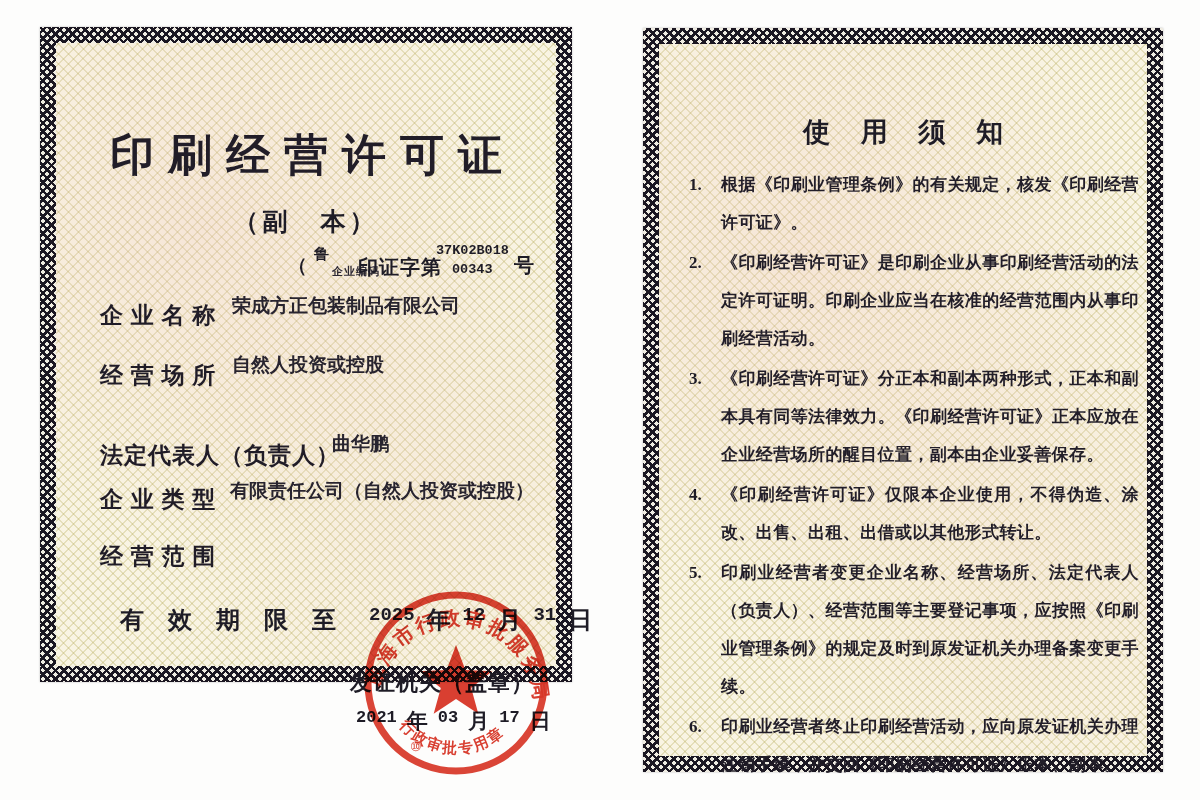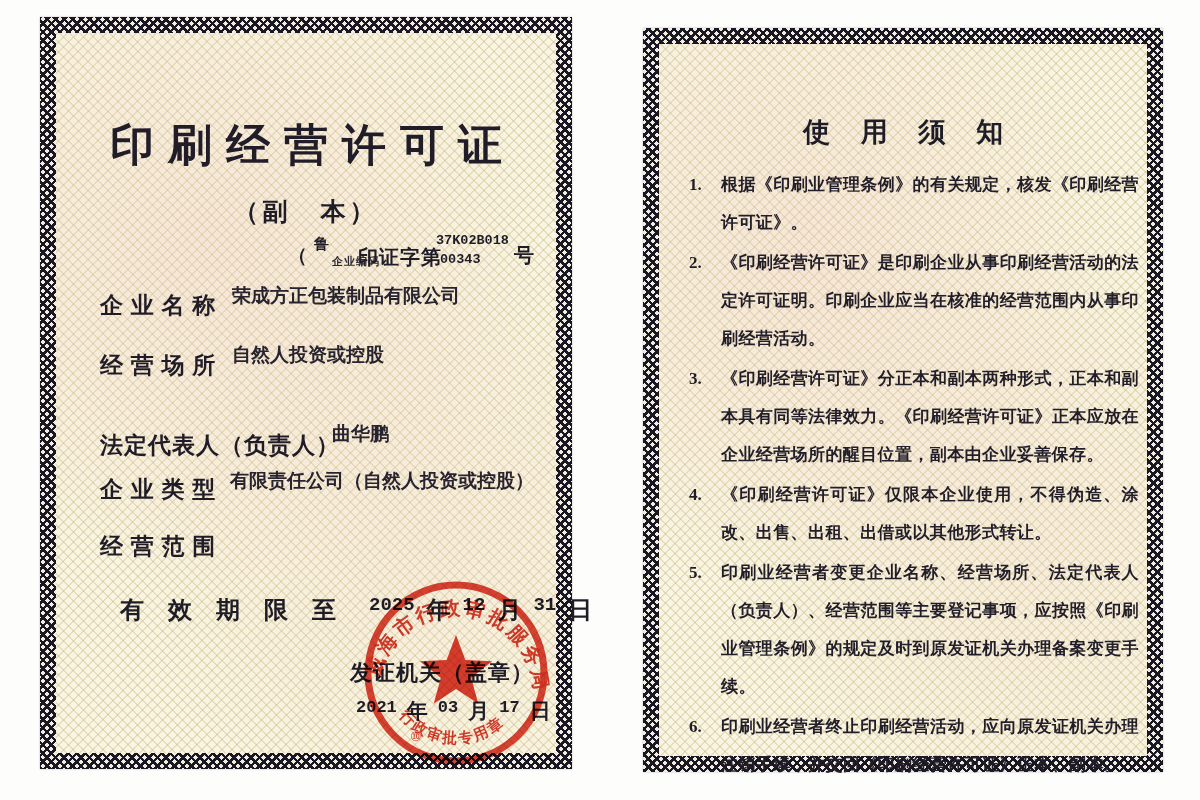--- a/index.html
+++ b/index.html
@@ -11,21 +11,21 @@
   
   .page {
     position:absolute;
     padding:16px;
     background-color:#efece2;
     background-image:
       repeating-linear-gradient(45deg, #1b1722 0 2.5px, transparent 2.5px 6px),
       repeating-linear-gradient(-45deg, #1b1722 0 2.5px, transparent 2.5px 6px);
     box-shadow:0 0 2px rgba(0,0,0,.25);
   }
-  .page-left  { left:40px;  top:17px; width:532px; height:752px; }
+  .page-left  { left:40px;  top:27px; width:532px; height:655px; }
   .page-right { left:643px; top:28px; width:520px; height:744px; }
 
   
   .page-inner {
     position:relative; width:100%; height:100%;
     background-color:#f9f4e3;
     background-image:
       radial-gradient(circle at 30% 30%, rgba(238,196,186,.30), transparent 55%),
       radial-gradient(circle at 75% 70%, rgba(238,205,190,.22), transparent 50%),
       repeating-linear-gradient(45deg,  rgba(183,173,92,.30) 0 1.4px, transparent 1.4px 7px),
@@ -41,21 +41,21 @@
   .cert-subtitle {
     position:absolute; left:0; top:162px; width:100%;
     text-align:center; font-size:25px; font-weight:bold; letter-spacing:4px;
   }
   .serial-line { position:absolute; left:232px; top:200px; width:268px; height:48px; font-weight:bold; }
   .serial-line .s-open   { position:absolute; left:0;   top:10px; font-size:19px; }
   .serial-line .s-prov   { position:absolute; left:26px; top:2px;  font-size:15px; }
   .serial-line .s-small  { position:absolute; left:44px; top:21px; font-size:11px; font-weight:bold; color:#2c2833; letter-spacing:1px; }
   .serial-line .s-printed{ position:absolute; left:70px; top:11px; font-size:20px; letter-spacing:1px; }
   .serial-line .s-codetop{ position:absolute; left:148px; top:0;   font-size:13.5px; font-family:"Liberation Mono","DejaVu Sans Mono",monospace; }
-  .serial-line .s-codebot{ position:absolute; left:152px; top:19px;font-size:13.5px; font-family:"Liberation Mono","DejaVu Sans Mono",monospace; }
+  .serial-line .s-codebot{ position:absolute; left:152px; top:19px;font-size:13.5px; font-family:"Liberation Mono","DejaVu Sans Mono",monospace;padding-left:12px; }
   .serial-line .s-suffix { position:absolute; left:226px; top:9px; font-size:20px; }
 
   .field-row { position:absolute; left:44px; width:440px; }
   .field-label { font-size:23px; font-weight:bold; letter-spacing:1px; color:#201c27; }
   .field-value { position:absolute; font-size:19px; font-weight:bold; color:#28242f; white-space:nowrap; }
   .row-0 { top:257px; } .row-0 .field-value { left:132px; top:-7px; }
   .row-1 { top:317px; } .row-1 .field-value { left:132px; top:-8px; }
   .row-2 { top:377px;margin-top:20px; } .row-2 .field-value { left:232px; top:-9px; }
   .row-3 { top:441px;font-family:Liberation Serif, serif; } .row-3 .field-value { left:130px; top:-6px; }
   .row-4 { top:498px; } .row-4 .field-value { left:128px; top:-3px; }

